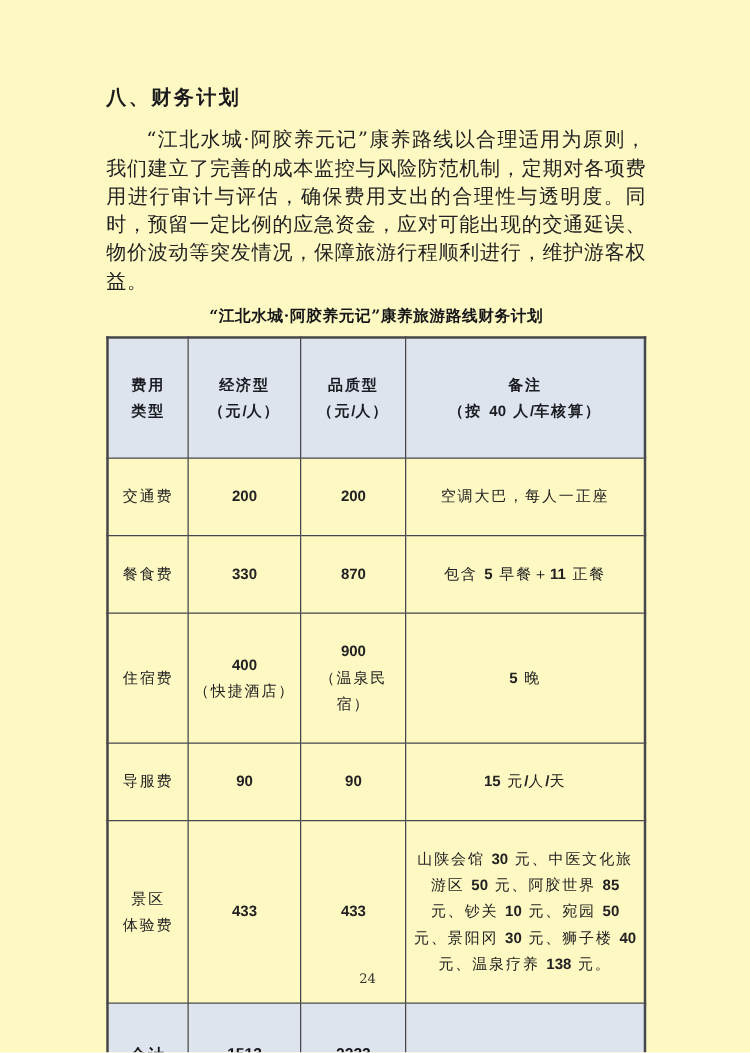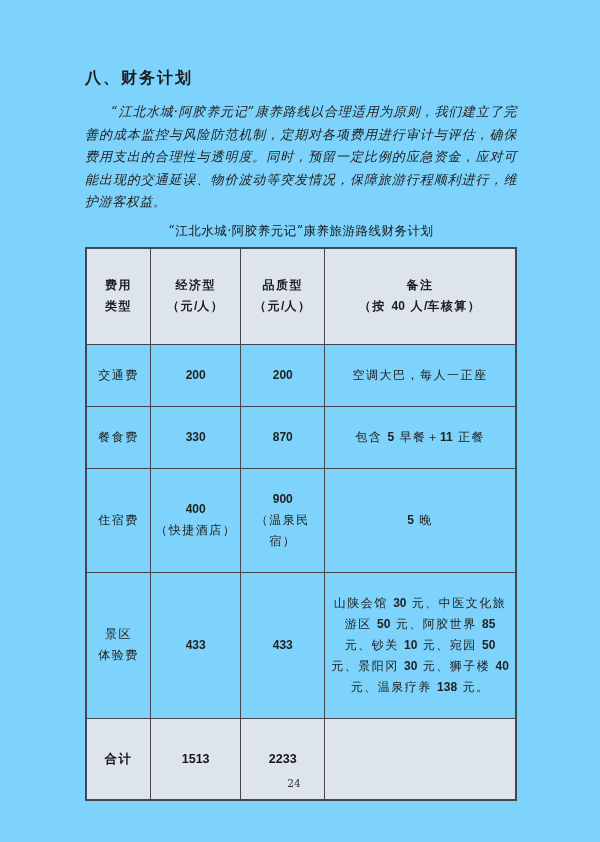--- a/index.html
+++ b/index.html
@@ -4,37 +4,37 @@
 <style>
   :root{
     --header-bg:#dde4ee;
     --border:#46464e;
     --text:#222222;
   }
   html,body{margin:0;padding:0;background:#ffffff;}
   .page{
     box-sizing:border-box;
     width:600px;height:842px;
-    background:#7dd3fc;
+    background:#fef9c3;
     padding:68px 83px 0 85px;
     position:relative;
     font-family:"DejaVu Serif","Liberation Serif",serif;
     color:var(--text);
     overflow:hidden;
   }
   .heading{
     font-size:16px;font-weight:bold;letter-spacing:2px;
     margin:0 0 12px 0;color:#1c1c1e;
   }
   .body-para{
-    font-size:13px;line-height:22.5px;letter-spacing:0.6px;
-    text-align:justify;text-indent:2em;margin:0;font-style:italic;
+    font-size:16px;line-height:22.5px;letter-spacing:0.6px;
+    text-align:justify;text-indent:2em;margin:0;
   }
   .table-title{
-    text-align:center;font-weight:normal;font-size:12.5px;
+    text-align:center;font-weight:bold;font-size:12.5px;
     letter-spacing:0.5px;margin:9px 0 7px 0;color:#161618;
   }
   table.fin{
     width:100%;border-collapse:collapse;table-layout:fixed;
     font-size:12px;border:2px solid var(--border);
   }
   table.fin th,table.fin td{
     border:1px solid var(--border);
     text-align:center;vertical-align:middle;
     padding:20px 4px;line-height:21px;letter-spacing:1.5px;
@@ -139,20 +139,32 @@
             <div>（快捷酒店）</div>
           </td>
           <td>
             <div><span class="num">900</span></div>
             <div>（温泉民宿）</div>
           </td>
           <td><span class="num">5</span> 晚</td>
         </tr>
         <tr>
           <td>
+            <div>导服费</div>
+          </td>
+          <td>
+            <div><span class="num">90</span></div>
+          </td>
+          <td>
+            <div><span class="num">90</span></div>
+          </td>
+          <td><span class="num">15</span> 元<span class="num">/</span>人<span class="num">/</span>天</td>
+        </tr>
+        <tr>
+          <td>
             <div>景区</div>
             <div>体验费</div>
           </td>
           <td>
             <div><span class="num">433</span></div>
           </td>
           <td>
             <div><span class="num">433</span></div>
           </td>
           <td class="remark-long">山陕会馆 <span class="num">30</span> 元、中医文化旅游区 <span class="num">50</span> 元、阿胶世界 <span class="num">85</span> 元、钞关 <span class="num">10</span> 元、宛园 <span class="num">50</span> 元、景阳冈 <span class="num">30</span> 元、狮子楼 <span class="num">40</span> 元、温泉疗养 <span class="num">138</span> 元。</td>

